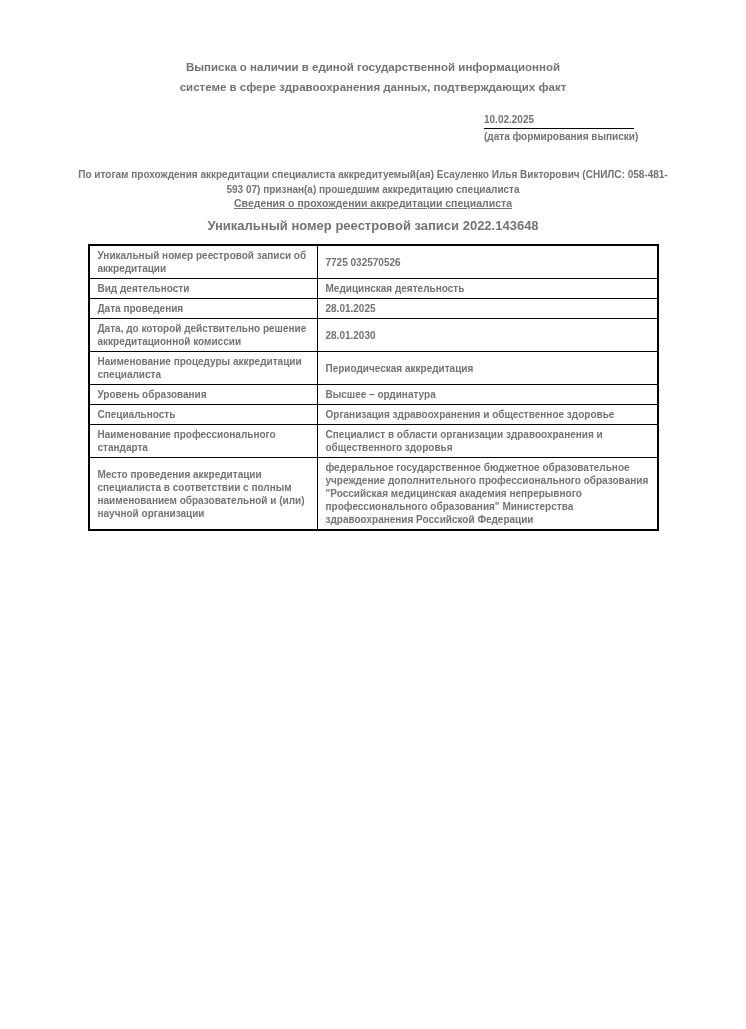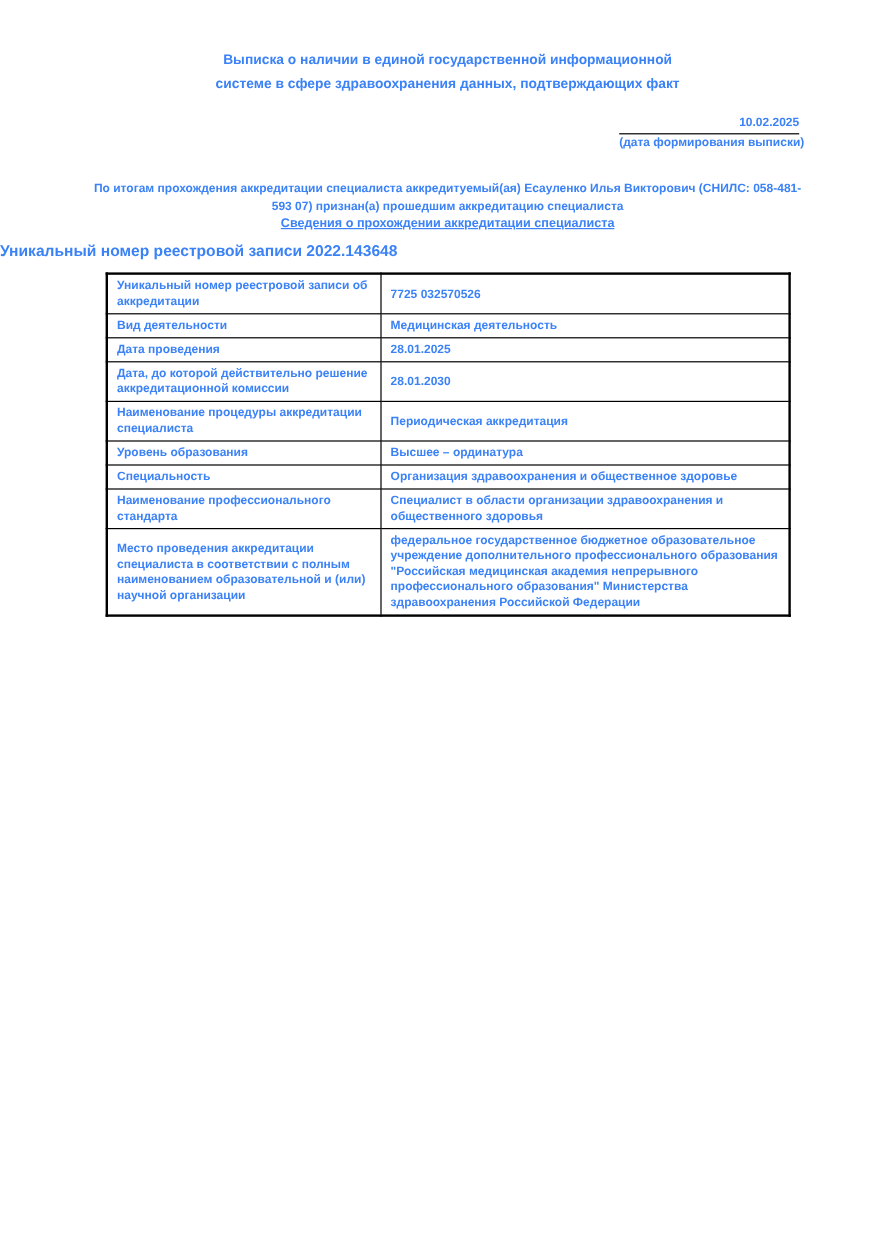--- a/index.html
+++ b/index.html
@@ -6,36 +6,36 @@
     margin: 0;
     padding: 0;
     background: #ffffff;
   }
   .page {
     position: relative;
     width: 746px;
     height: 798px;
     margin: 0 auto;
     background: #ffffff;
-    color: #3b82f6;
+    color: #737373;
     font-family: "Liberation Sans", "DejaVu Sans", sans-serif;
     font-weight: bold;
     box-sizing: border-box;
-    padding-top: 40px;
+    padding-top: 57px;
     overflow: hidden;
   }
   .title {
     text-align: center;
     font-size: 11.5px;
     line-height: 20px;
   }
   .date-block {
     width: 150px;
-    margin: 16px 80px 0 auto;
-    text-align: right;
+    margin: 16px 112px 0 auto;
+    text-align: left;
     font-size: 10px;
     line-height: 13px;
   }
   .date-value {
     padding-bottom: 2px;
     border-bottom: 1.5px solid #000000;
   }
   .date-caption {
     padding-top: 1px;
     white-space: nowrap;
@@ -46,20 +46,21 @@
     font-size: 10px;
     line-height: 15px;
   }
   .section-heading {
     text-align: center;
     font-size: 10.5px;
     text-decoration: underline;
   }
   .record-heading {
     margin-top: 9px;
+    text-align: center;
     font-size: 13px;
   }
   table.acc-table {
     width: 566px;
     margin: 11px auto 0 auto;
     border-collapse: collapse;
     border: 2px solid #000000;
     table-layout: fixed;
   }
   table.acc-table td {

